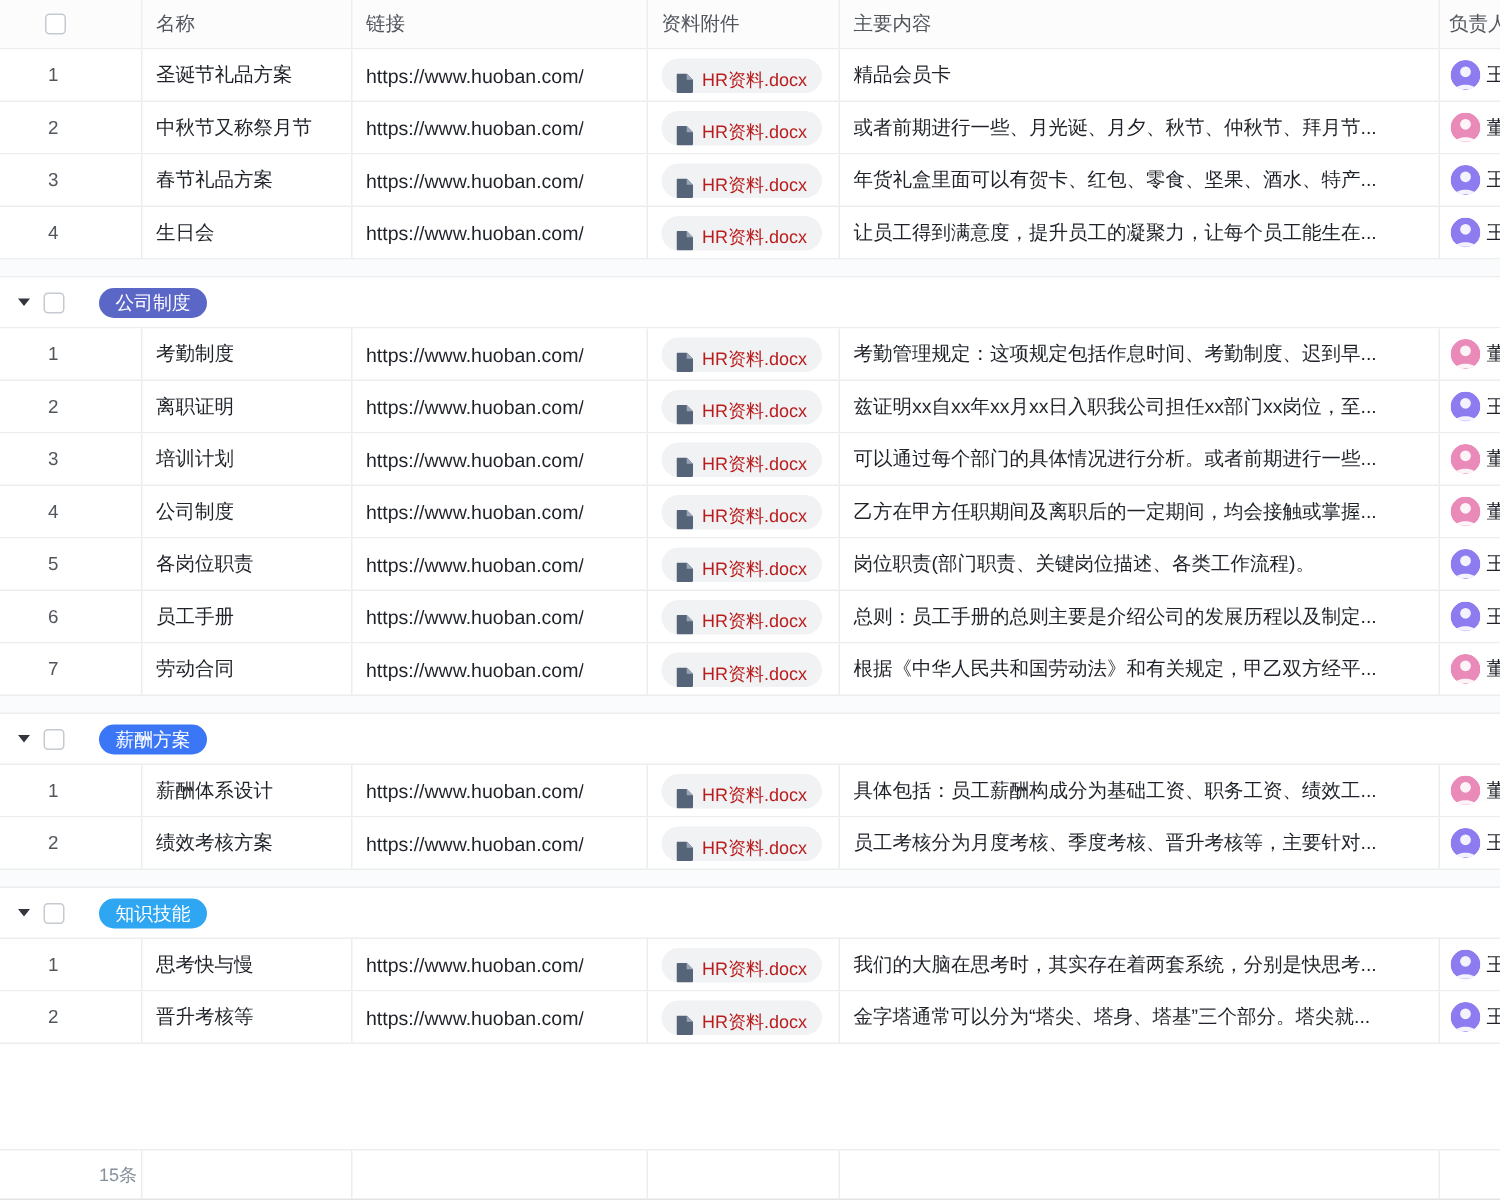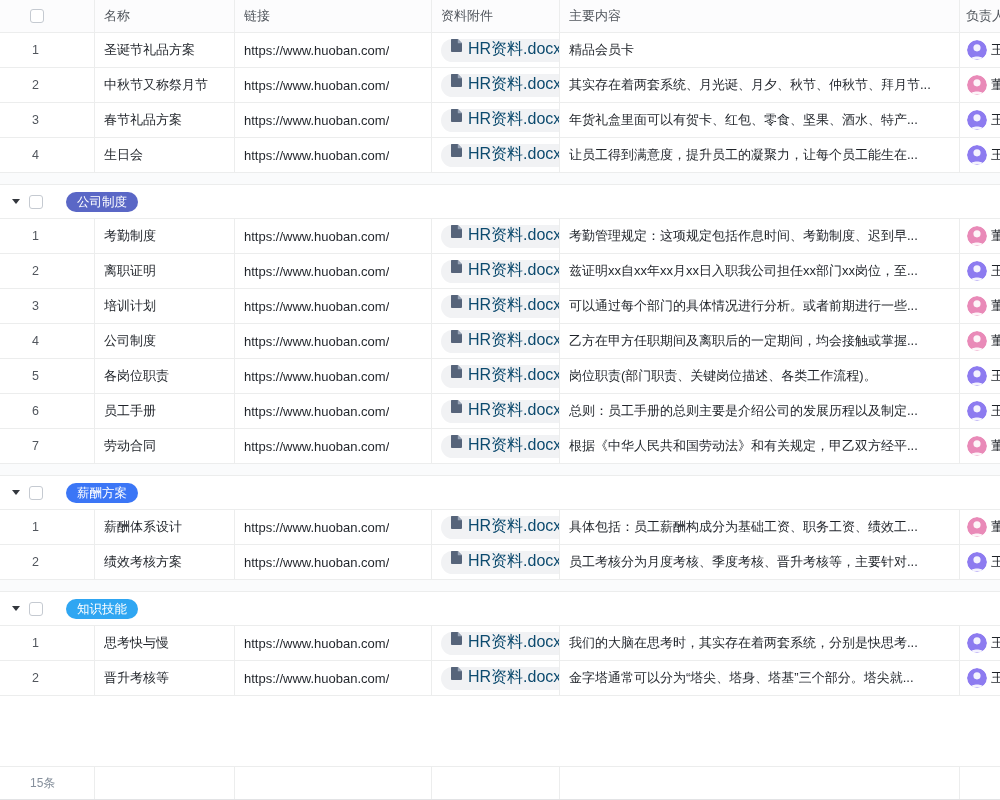--- a/index.html
+++ b/index.html
@@ -54,38 +54,38 @@
     width: 14px; height: 14px; flex: 0 0 auto; box-sizing: border-box;
     border: 1px solid #c5cad1; border-radius: 3px; background: #fff; display: inline-block;
   }
   .badge {
     margin-left: 23px; height: 20px; padding: 0 11px; border-radius: 10px;
     color: #fff; font-size: 12.5px; display: inline-flex; align-items: center;
     line-height: 20px;
   }
 
   .chip {
-    display: inline-flex; align-items: flex-start; gap: 6px;
+    display: inline-flex; align-items: flex-end; gap: 6px;
     height: 23px; padding: 0 10px; background: #f1f2f4; border-radius: 12px;
-    font-size: 16px; color: #0c4a6e; max-width: 100%;
+    font-size: 12px; color: #b91c1c; max-width: 100%;
   }
   .doc-ic { flex: 0 0 auto; display: block; }
 
   .avatar { width: 20px; height: 20px; flex: 0 0 auto; border-radius: 50%; overflow: hidden; display: inline-block; }
   .avatar svg { display: block; }
   .owner { margin-left: 4px; font-size: 13px; }
 
   .footer-row {
     margin-top: auto; height: 34px;
     border-top: 1px solid #eceded; border-bottom: 1px solid #e2e3e5;
     background: #fff;
   }
   .fcell { border-right: 1px solid #eceded; display: flex; align-items: center; overflow: hidden; }
   .fcell:last-child { border-right: 0; }
-  .fcell.first { padding-left: 30px; color: #86909c; font-size: 12px; }
+  .fcell.first { padding-left: 30px; color: #86909c; font-size: 12px; margin-left: 36px; }
 </style>
 </head>
 <body>
 
 <div class="table">
 
   <div class="header-row">
     <div class="hcell first">
       <span class="cb"></span>
     </div>
@@ -149,21 +149,21 @@
         <div class="cell">
           <span class="chip">
             <svg class="doc-ic" width="11" height="13" viewBox="0 0 11 13">
               <path d="M1.2 0h5.6L11 4.2V12a1 1 0 0 1-1 1H1.2a1 1 0 0 1-1.2-1V1a1 1 0 0 1 1.2-1z" fill="#56647a"></path>
               <path d="M6.8 0L11 4.2H6.8z" fill="#9aa6b8"></path>
             </svg>
             <span>HR资料.docx</span>
           </span>
         </div>
         <div class="cell">
-          <span class="t">其实存在着两套系统、月光诞、月夕、秋节、仲秋节、拜月节...</span>
+          <span class="t">或者前期进行一些、月光诞、月夕、秋节、仲秋节、拜月节...</span>
         </div>
         <div class="cell c-owner">
           <span class="avatar">
             <svg width="20" height="20" viewBox="0 0 24 24">
               <circle cx="12" cy="12" r="12" fill="#E98AB8"></circle>
               <circle cx="12" cy="9.4" r="4.3" fill="#ffffff" opacity="0.9"></circle>
               <path d="M3.6 23.4c1.3-4.8 15.5-4.8 16.8 0z" fill="#ffffff" opacity="0.9"></path>
             </svg>
           </span>
           <span class="owner">董</span>

